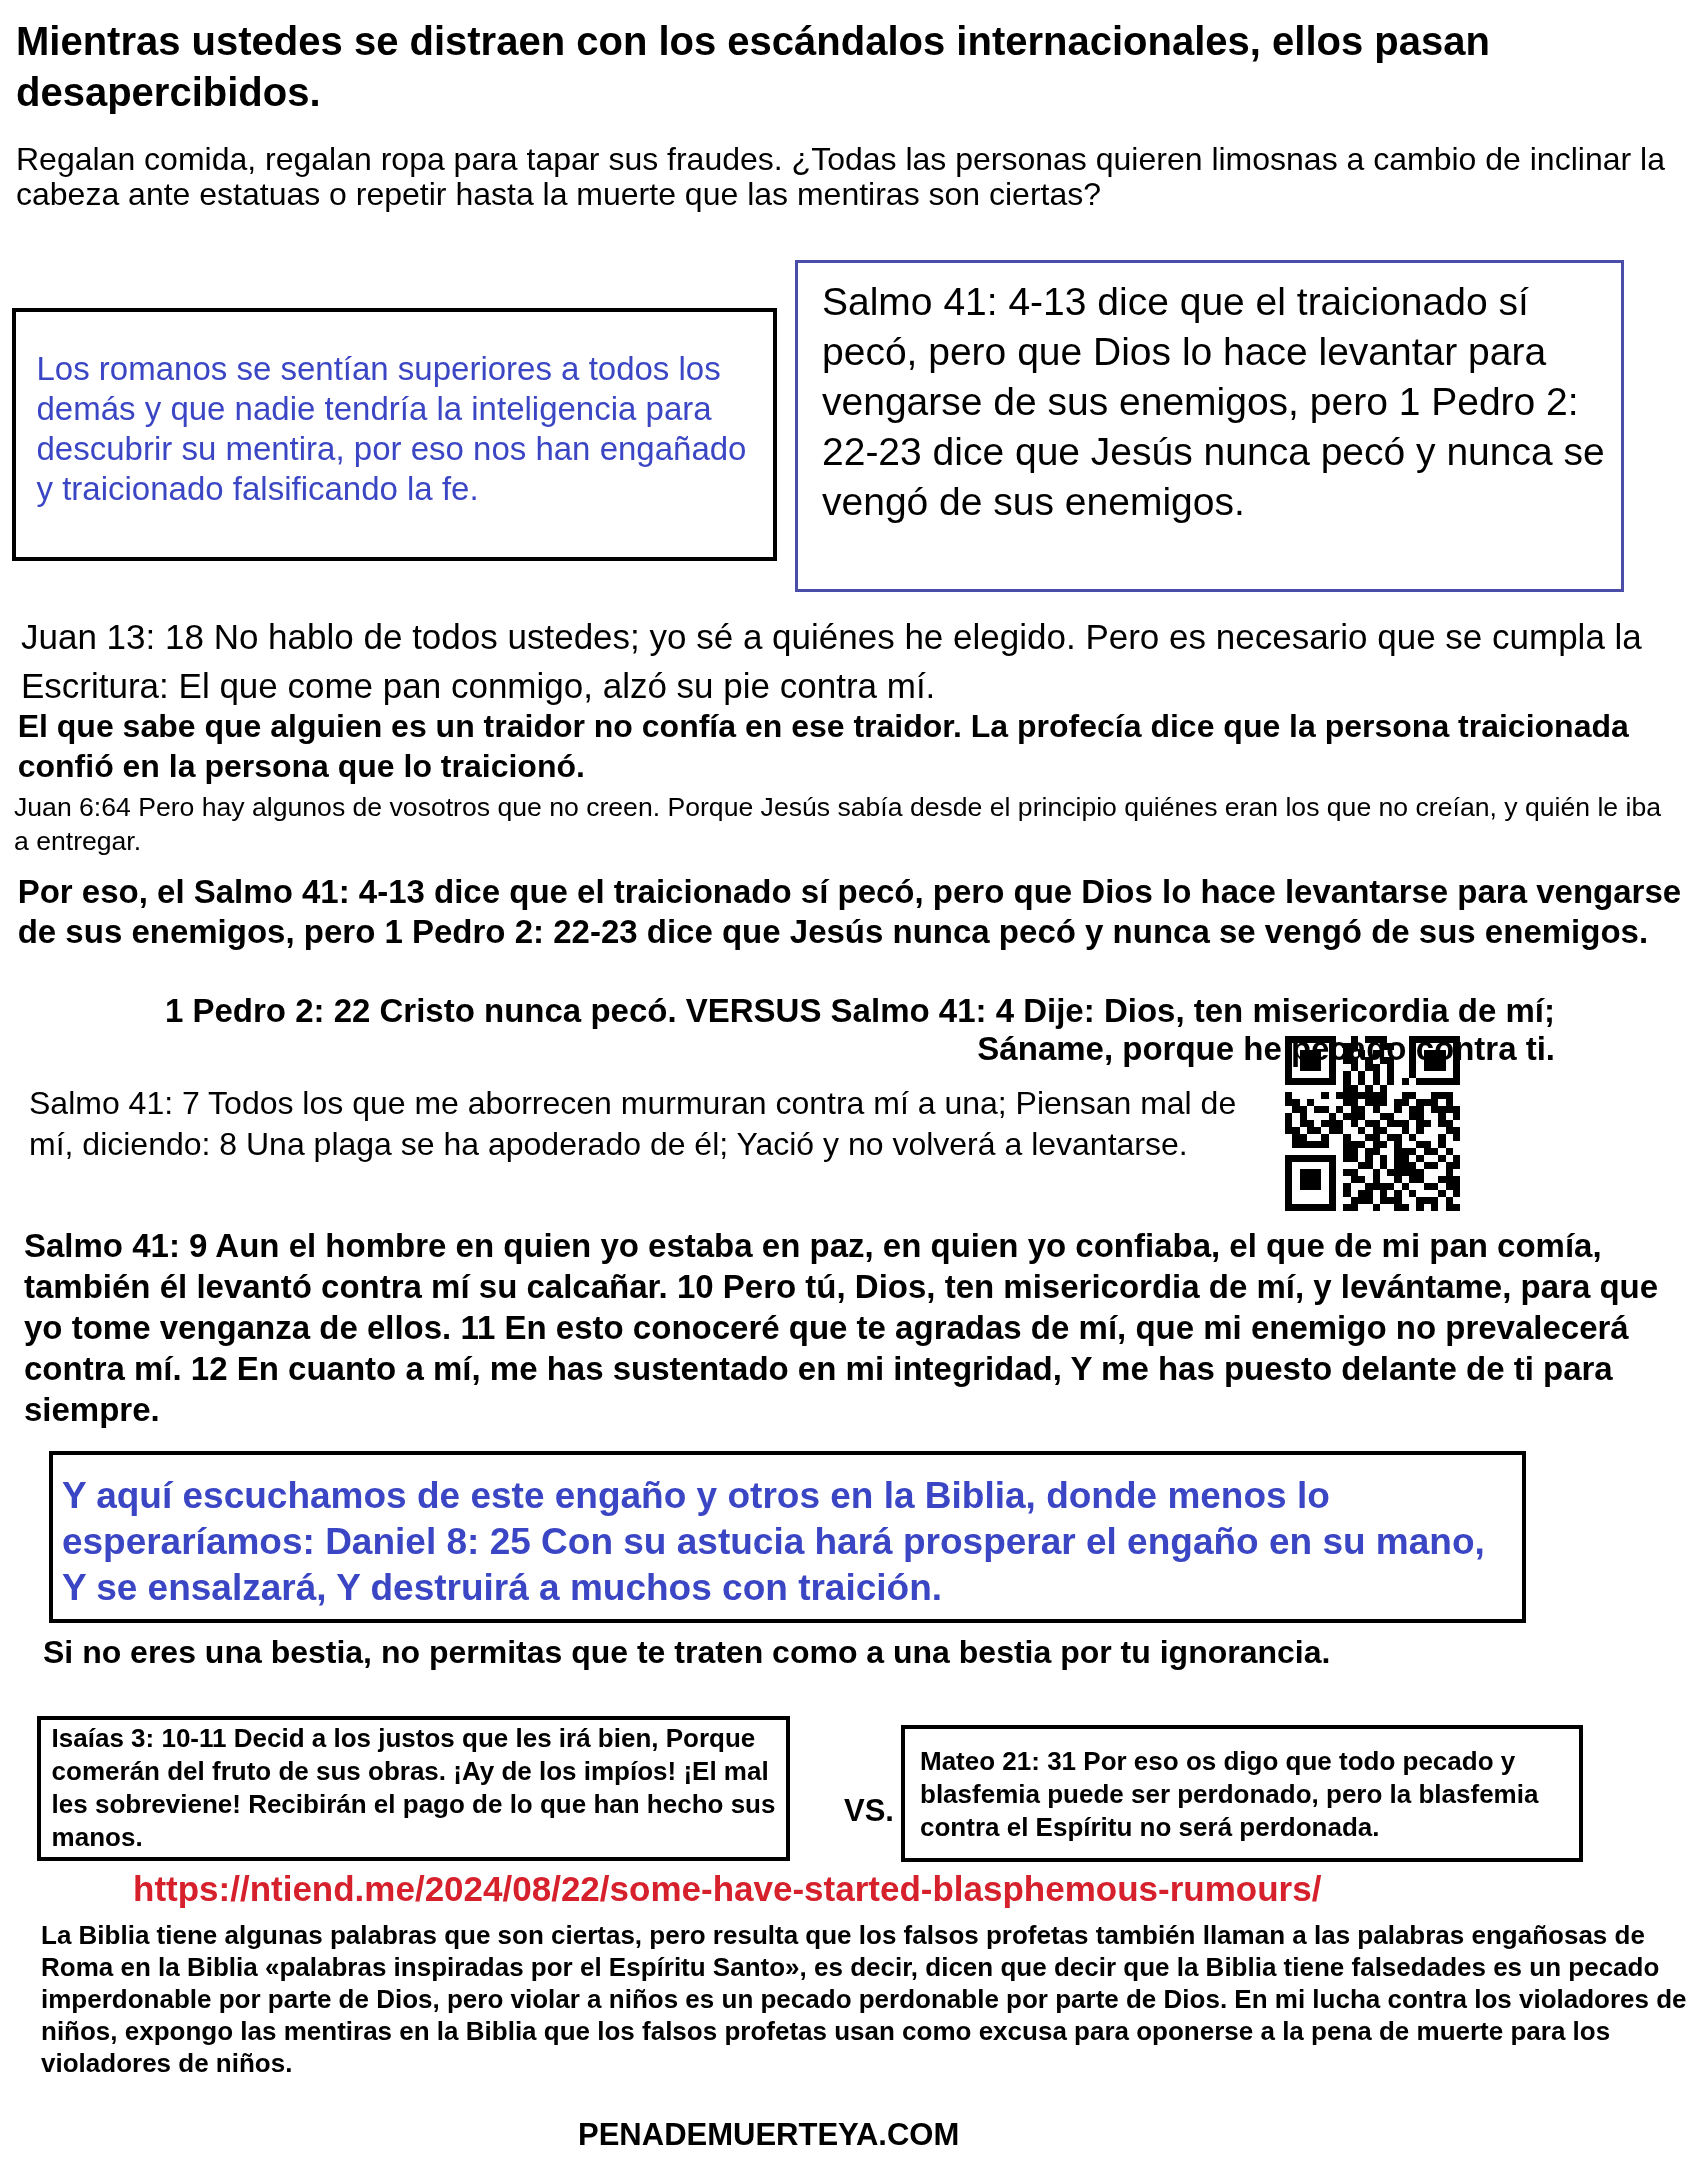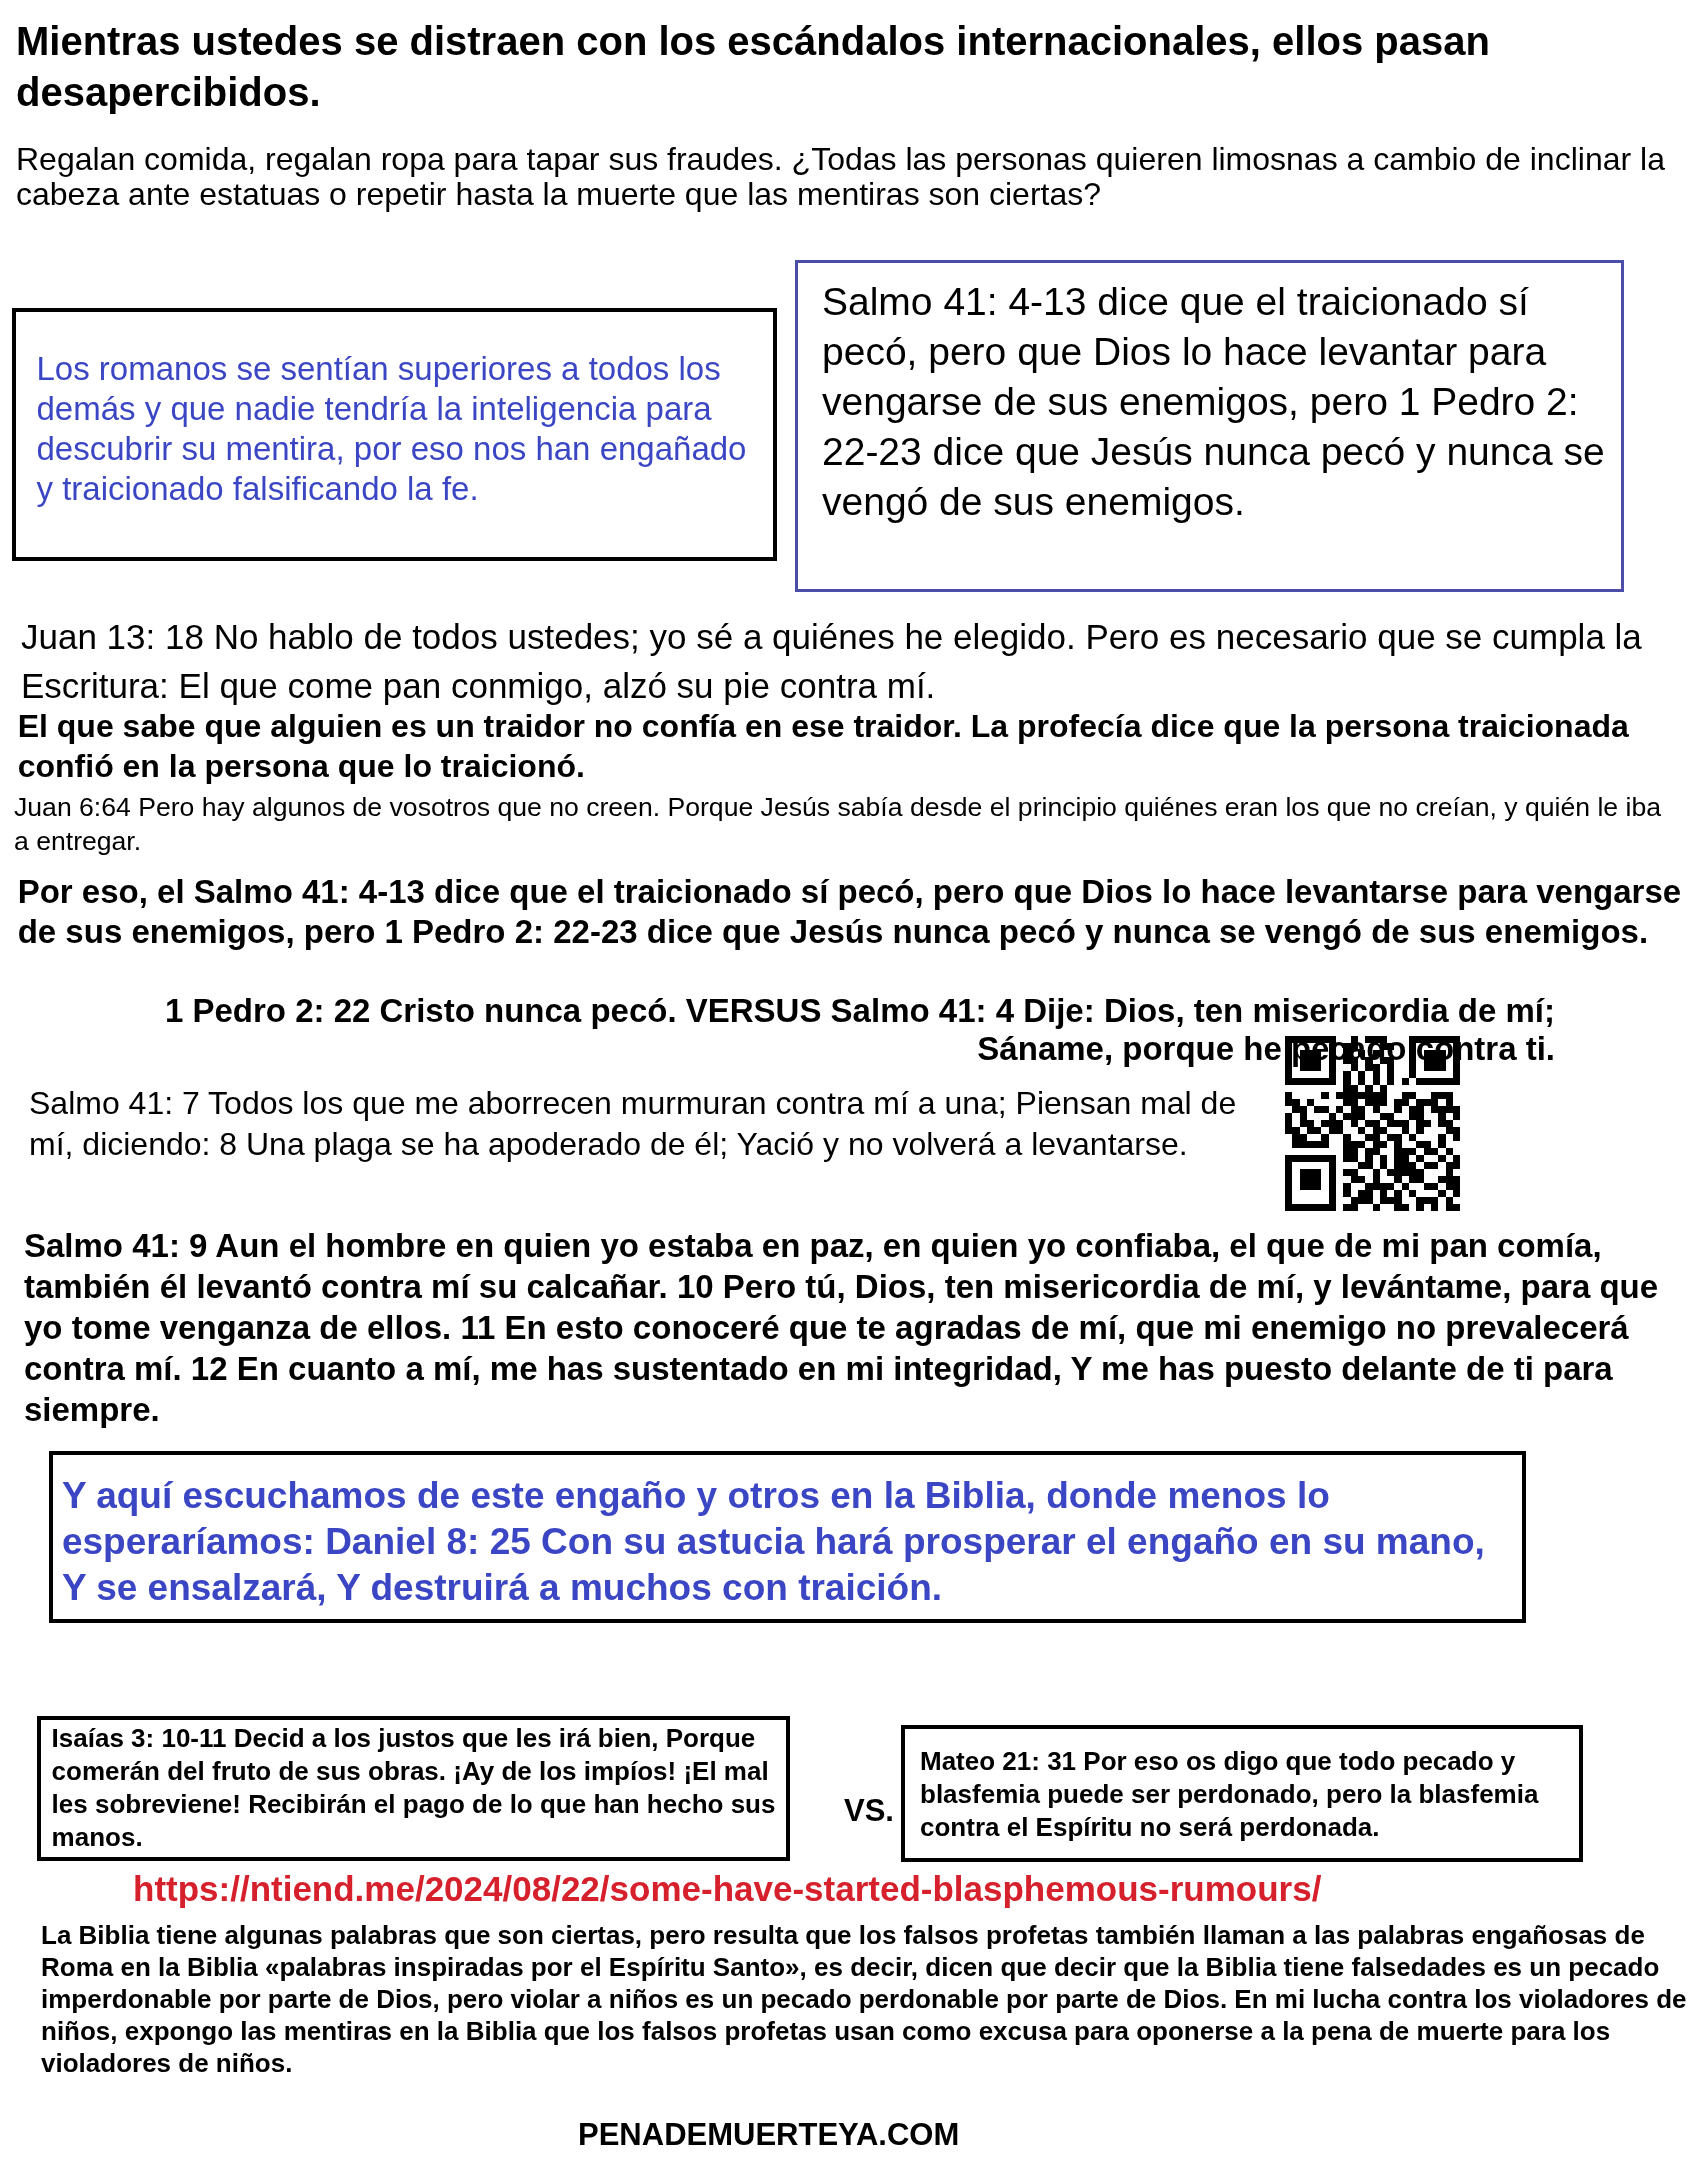--- a/index.html
+++ b/index.html
@@ -687,20 +687,21 @@
     </div>
 </div>
 
 <div class="abs txt salmo9">Salmo 41: 9 Aun el hombre en quien yo estaba en paz, en quien yo confiaba, el que de mi pan comía, también él levantó contra mí su calcañar. 10 Pero tú, Dios, ten misericordia de mí, y levántame, para que yo tome venganza de ellos. 11 En esto conoceré que te agradas de mí, que mi enemigo no prevalecerá contra mí. 12 En cuanto a mí, me has sustentado en mi integridad, Y me has puesto delante de ti para siempre.</div>
 
 <div class="abs box-daniel">
   <div class="inner">Y aquí escuchamos de este engaño y otros en la Biblia, donde menos lo esperaríamos: Daniel 8: 25 Con su astucia hará prosperar el engaño en su mano, Y se ensalzará, Y destruirá a muchos con traición.</div>
 </div>
 
 <div class="abs bestia">
+  <div>Si no eres una bestia, no permitas que te traten como a una bestia por tu ignorancia.</div>
 </div>
 
 <div class="abs box-isaias">
   <div class="inner">Isaías 3: 10-11 Decid a los justos que les irá bien, Porque comerán del fruto de sus obras. ¡Ay de los impíos! ¡El mal les sobreviene! Recibirán el pago de lo que han hecho sus manos.</div>
 </div>
 
 <div class="abs vs">VS.</div>
 
 <div class="abs box-mateo">
   <div class="inner">Mateo 21: 31 Por eso os digo que todo pecado y blasfemia puede ser perdonado, pero la blasfemia contra el Espíritu no será perdonada.</div>

